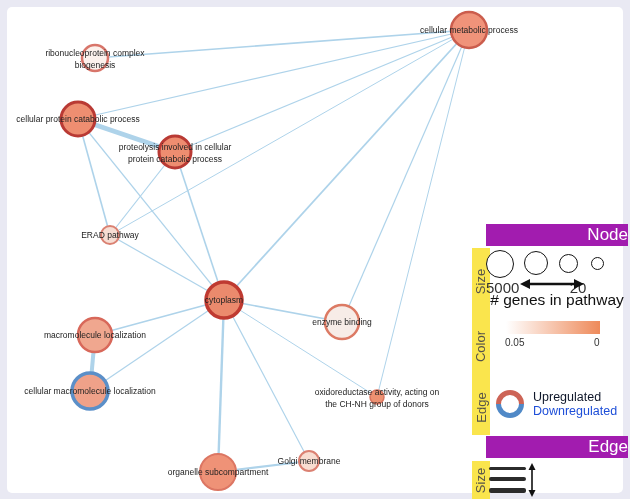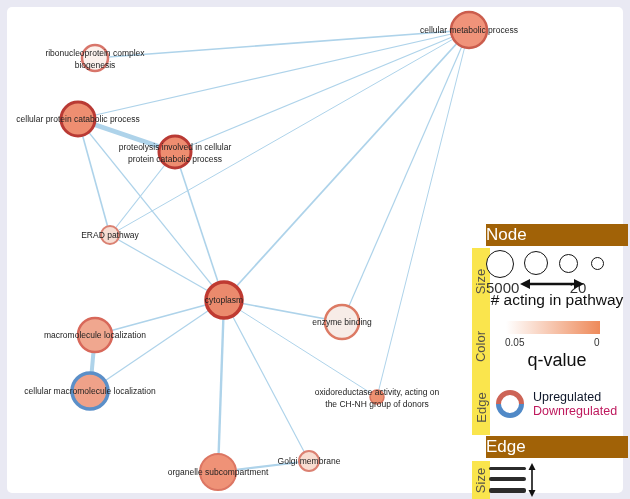--- a/index.html
+++ b/index.html
@@ -3,22 +3,22 @@
 <meta charset="utf-8">
 <style>
   html,body{margin:0;padding:0;}
   .screen{position:relative;width:630px;height:499px;background:#e9e9f3;overflow:hidden;
           font-family:Liberation Sans, sans-serif;}
   .canvas{position:absolute;left:7px;top:7px;width:616px;height:486px;background:#ffffff;border-radius:5px;}
   #network{position:absolute;left:0;top:0;z-index:2;}
   .node-label{font-size:8.5px;fill:#222222;}
   .legend{position:absolute;left:0;top:0;width:630px;height:499px;z-index:3;pointer-events:none;}
   .legend *{pointer-events:auto;}
-  .hdr{position:absolute;left:486px;width:142px;height:22px;background:#a16207;color:#ffffff;
-       font-size:17px;text-align:left;line-height:22px;}
+  .hdr{position:absolute;left:486px;width:142px;height:22px;background:#a21caf;color:#ffffff;
+       font-size:17px;text-align:right;line-height:22px;}
   .ybar{position:absolute;background:#fae54d;}
   .vlabel{position:absolute;display:flex;align-items:center;justify-content:center;}
   .vlabel span{transform:rotate(-90deg);white-space:nowrap;font-size:13px;color:#55524a;}
   .lg-circle{position:absolute;border:1.5px solid #141414;border-radius:50%;background:#ffffff;box-sizing:border-box;}
   .tick{position:absolute;font-size:15px;color:#333;text-align:center;}
   .caption{position:absolute;left:486px;width:142px;text-align:center;color:#101010;}
   .grad{position:absolute;left:506px;top:321px;width:94px;height:13px;
         background:linear-gradient(to right,#ffffff,#ee8a5a);}
   .qtick{position:absolute;font-size:10px;color:#333;}
   .regtxt{position:absolute;left:533px;font-size:12.5px;}
@@ -100,33 +100,32 @@
     <div class="lg-circle" style="left:591px;top:257px;width:13px;height:13px;"></div>
     <div class="tick" style="left:486px;top:279px;width:28px;">5000</div>
     <div class="tick" style="left:566px;top:279px;width:24px;">20</div>
 
     <svg class="arrowsvg" style="left:520px;top:278px;" width="64" height="12" viewBox="0 0 64 12">
       <line x1="8" y1="6" x2="56" y2="6" stroke="#111" stroke-width="2.6"></line>
       <polygon points="0,6 10,1 10,11" fill="#111"></polygon>
       <polygon points="64,6 54,1 54,11" fill="#111"></polygon>
     </svg>
 
-    <div class="caption" style="top:291px;font-size:15.5px;"># acting in pathway</div>
+    <div class="caption" style="top:291px;font-size:15.5px;"># genes in pathway</div>
 
     <div class="grad"></div>
     <div class="qtick" style="left:505px;top:337px;">0.05</div>
     <div class="qtick" style="left:594px;top:337px;">0</div>
-    <div class="caption" style="top:350px;font-size:18px;">q-value</div>
 
     <svg class="arrowsvg" style="left:495px;top:389px;" width="30" height="30" viewBox="0 0 30 30">
       <path d="M 3.5 15 A 11.5 11.5 0 0 1 26.5 15" fill="none" stroke-width="5" stroke="#cd6456"></path>
       <path d="M 26.5 15 A 11.5 11.5 0 0 1 3.5 15" fill="none" stroke-width="5" stroke="#5089c7"></path>
     </svg>
     <div class="regtxt" style="top:390px;color:#0f172a;">Upregulated</div>
-    <div class="regtxt" style="top:404px;color:#be185d;">Downregulated</div>
+    <div class="regtxt" style="top:404px;color:#1d4ed8;">Downregulated</div>
 
     <div class="hdr" style="top:436px;">Edge</div>
     <div class="ybar" style="left:472px;top:461px;width:18px;height:38px;"></div>
     <div class="vlabel" style="left:472px;top:461px;width:18px;height:38px;">
       <span>Size</span>
       </div>
 
     <div class="oline" style="top:467px;height:2.5px;"></div>
     <div class="oline" style="top:477px;height:3.5px;"></div>
     <div class="oline" style="top:488px;height:5px;"></div>

